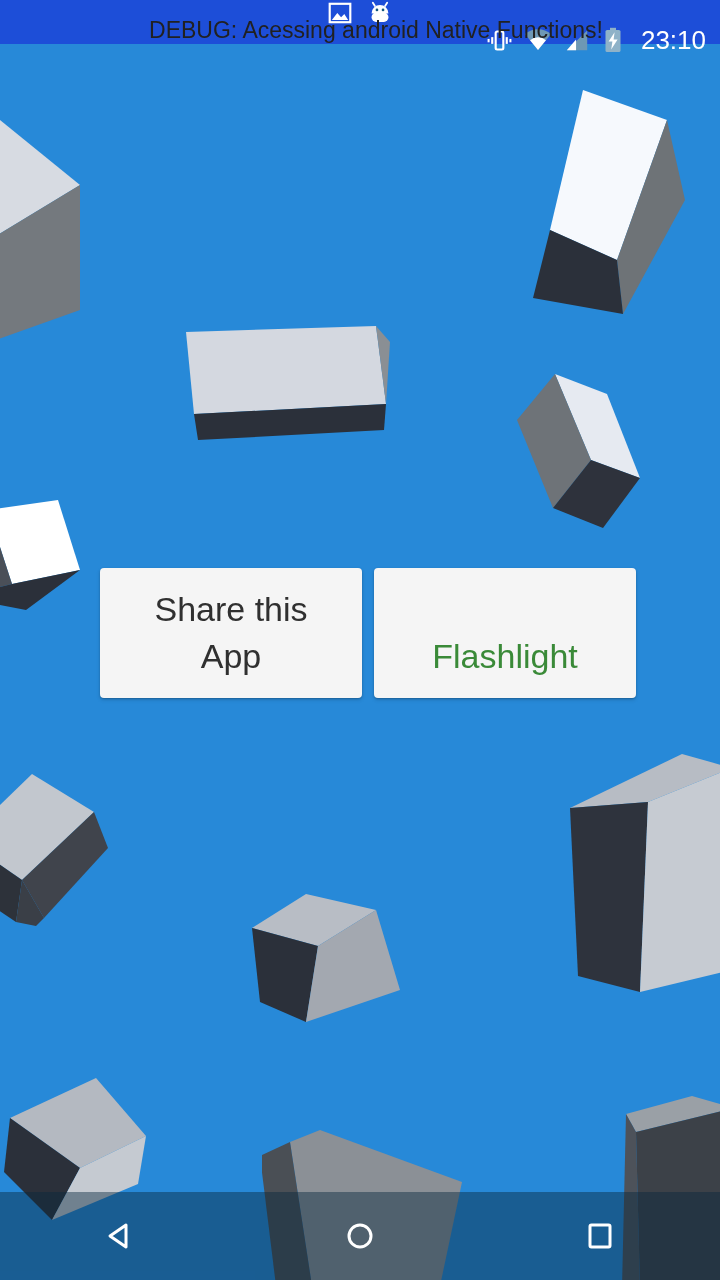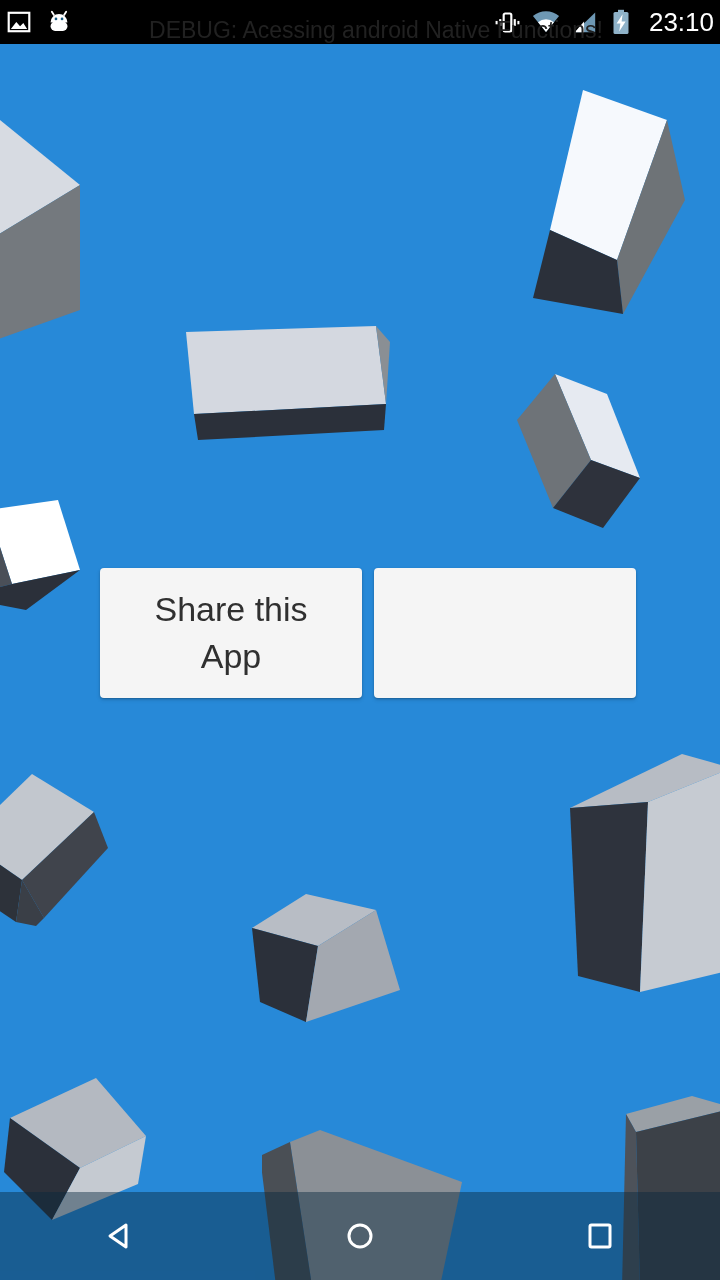--- a/index.html
+++ b/index.html
@@ -23,26 +23,27 @@
     inset: 0;
     overflow: hidden;
   }
 
   
   #statusbar {
     position: absolute;
     left: 0; top: 0;
     width: 720px;
     height: 44px;
-    background: #000000;
+    background: #1d4ed8;
     z-index: 40;
     display: flex;
     align-items: center;
     box-sizing: border-box;
-    padding: 0 6px;
+    padding: 0 14px;
+    flex-direction: column;
   }
   #sb-left {
     display: flex;
     align-items: center;
     gap: 14px;
   }
   #sb-right {
     margin-left: auto;
     display: flex;
     align-items: center;
@@ -201,20 +202,21 @@
   <div id="button-row">
     <button class="app-btn" id="share-btn">
       <span>
         <span>Share this</span><br>
         <span>App</span>
       </span>
     </button>
     <button class="app-btn" id="flashlight-btn">
       <span>
         <br>
+        <span>Flashlight</span>
       </span>
     </button>
   </div>
 
   <div id="statusbar">
     <div id="sb-left">
 
       <svg class="sbicon" width="26" height="26" viewBox="0 0 24 24">
         <rect x="2.5" y="3.5" width="19" height="17" fill="none" stroke="#ffffff" stroke-width="2"></rect>
         <path d="M4.5 18.5 L9.5 12 L13 16 L16 13 L19.5 18.5 Z" fill="#ffffff"></path>

